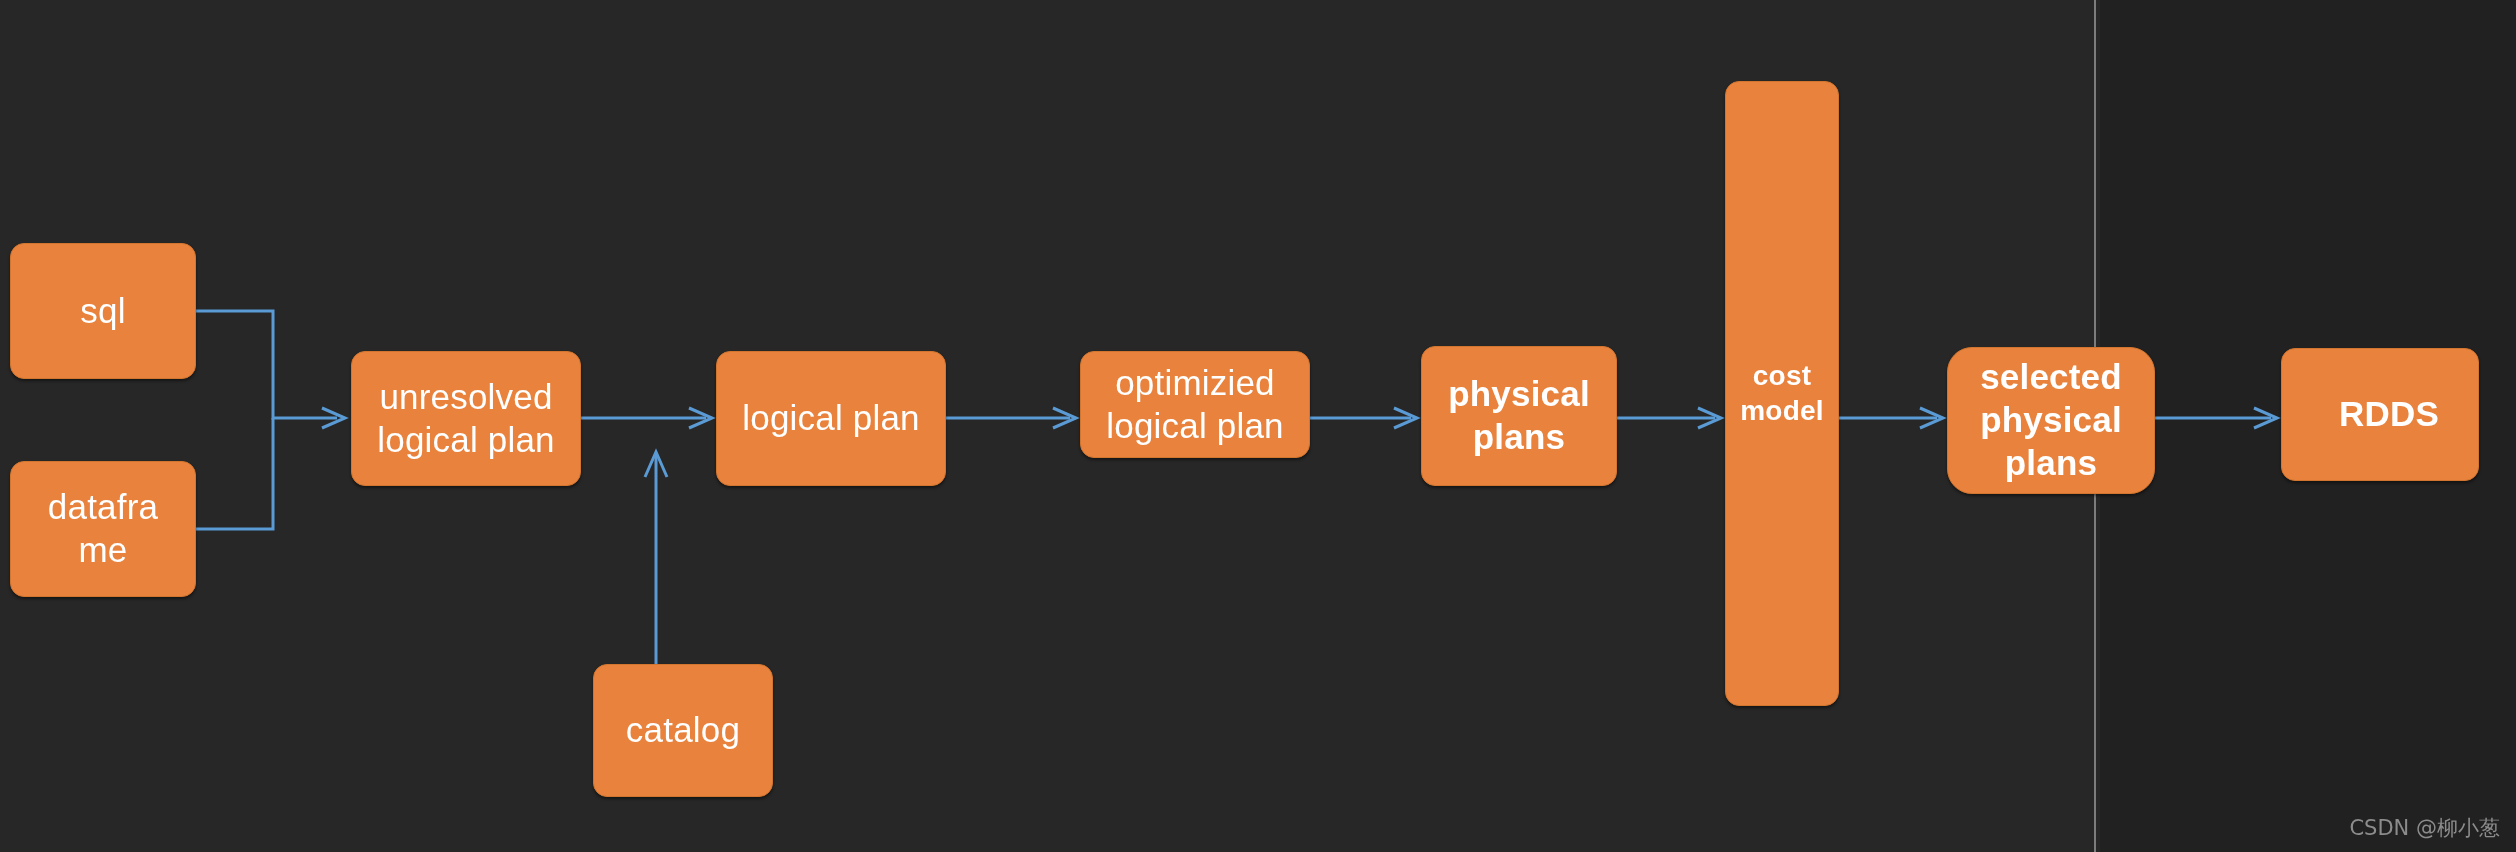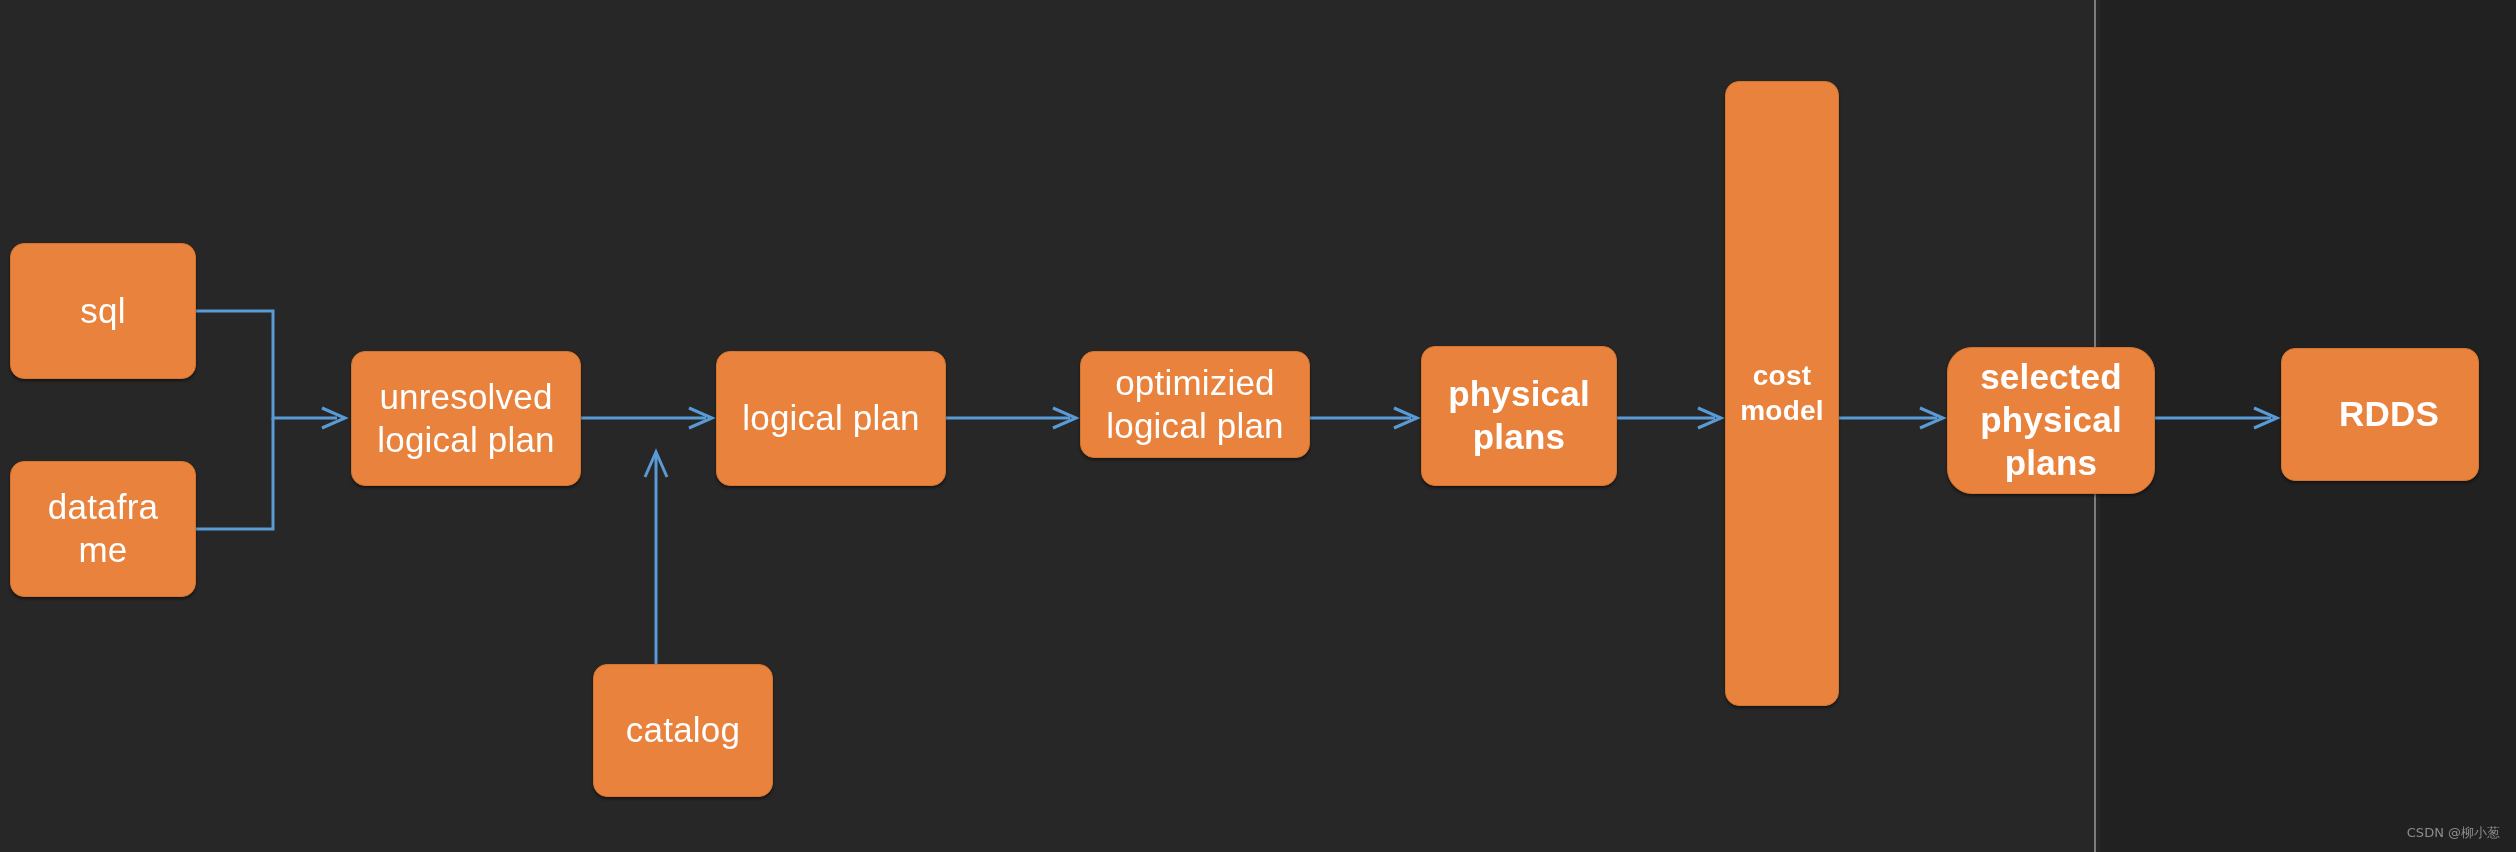--- a/index.html
+++ b/index.html
@@ -65,21 +65,21 @@
   #node-catalog       { left: 566px;  top: 664px; width: 180px; height: 133px; font-size: 35px; margin-left: 27px; }
 
   .conn { position: absolute; }
   .conn svg { display: block; overflow: visible; }
 
   .watermark {
     position: absolute;
     right: 16px;
     bottom: 10px;
     color: #8c8c8c;
-    font-size: 13px;
+    font-size: 21px;
     font-family: "DejaVu Sans", sans-serif;
     white-space: nowrap;
   }
 </style>
 </head>
 <body>
 
 <div id="canvas">
 
   <div class="right-band"></div>

